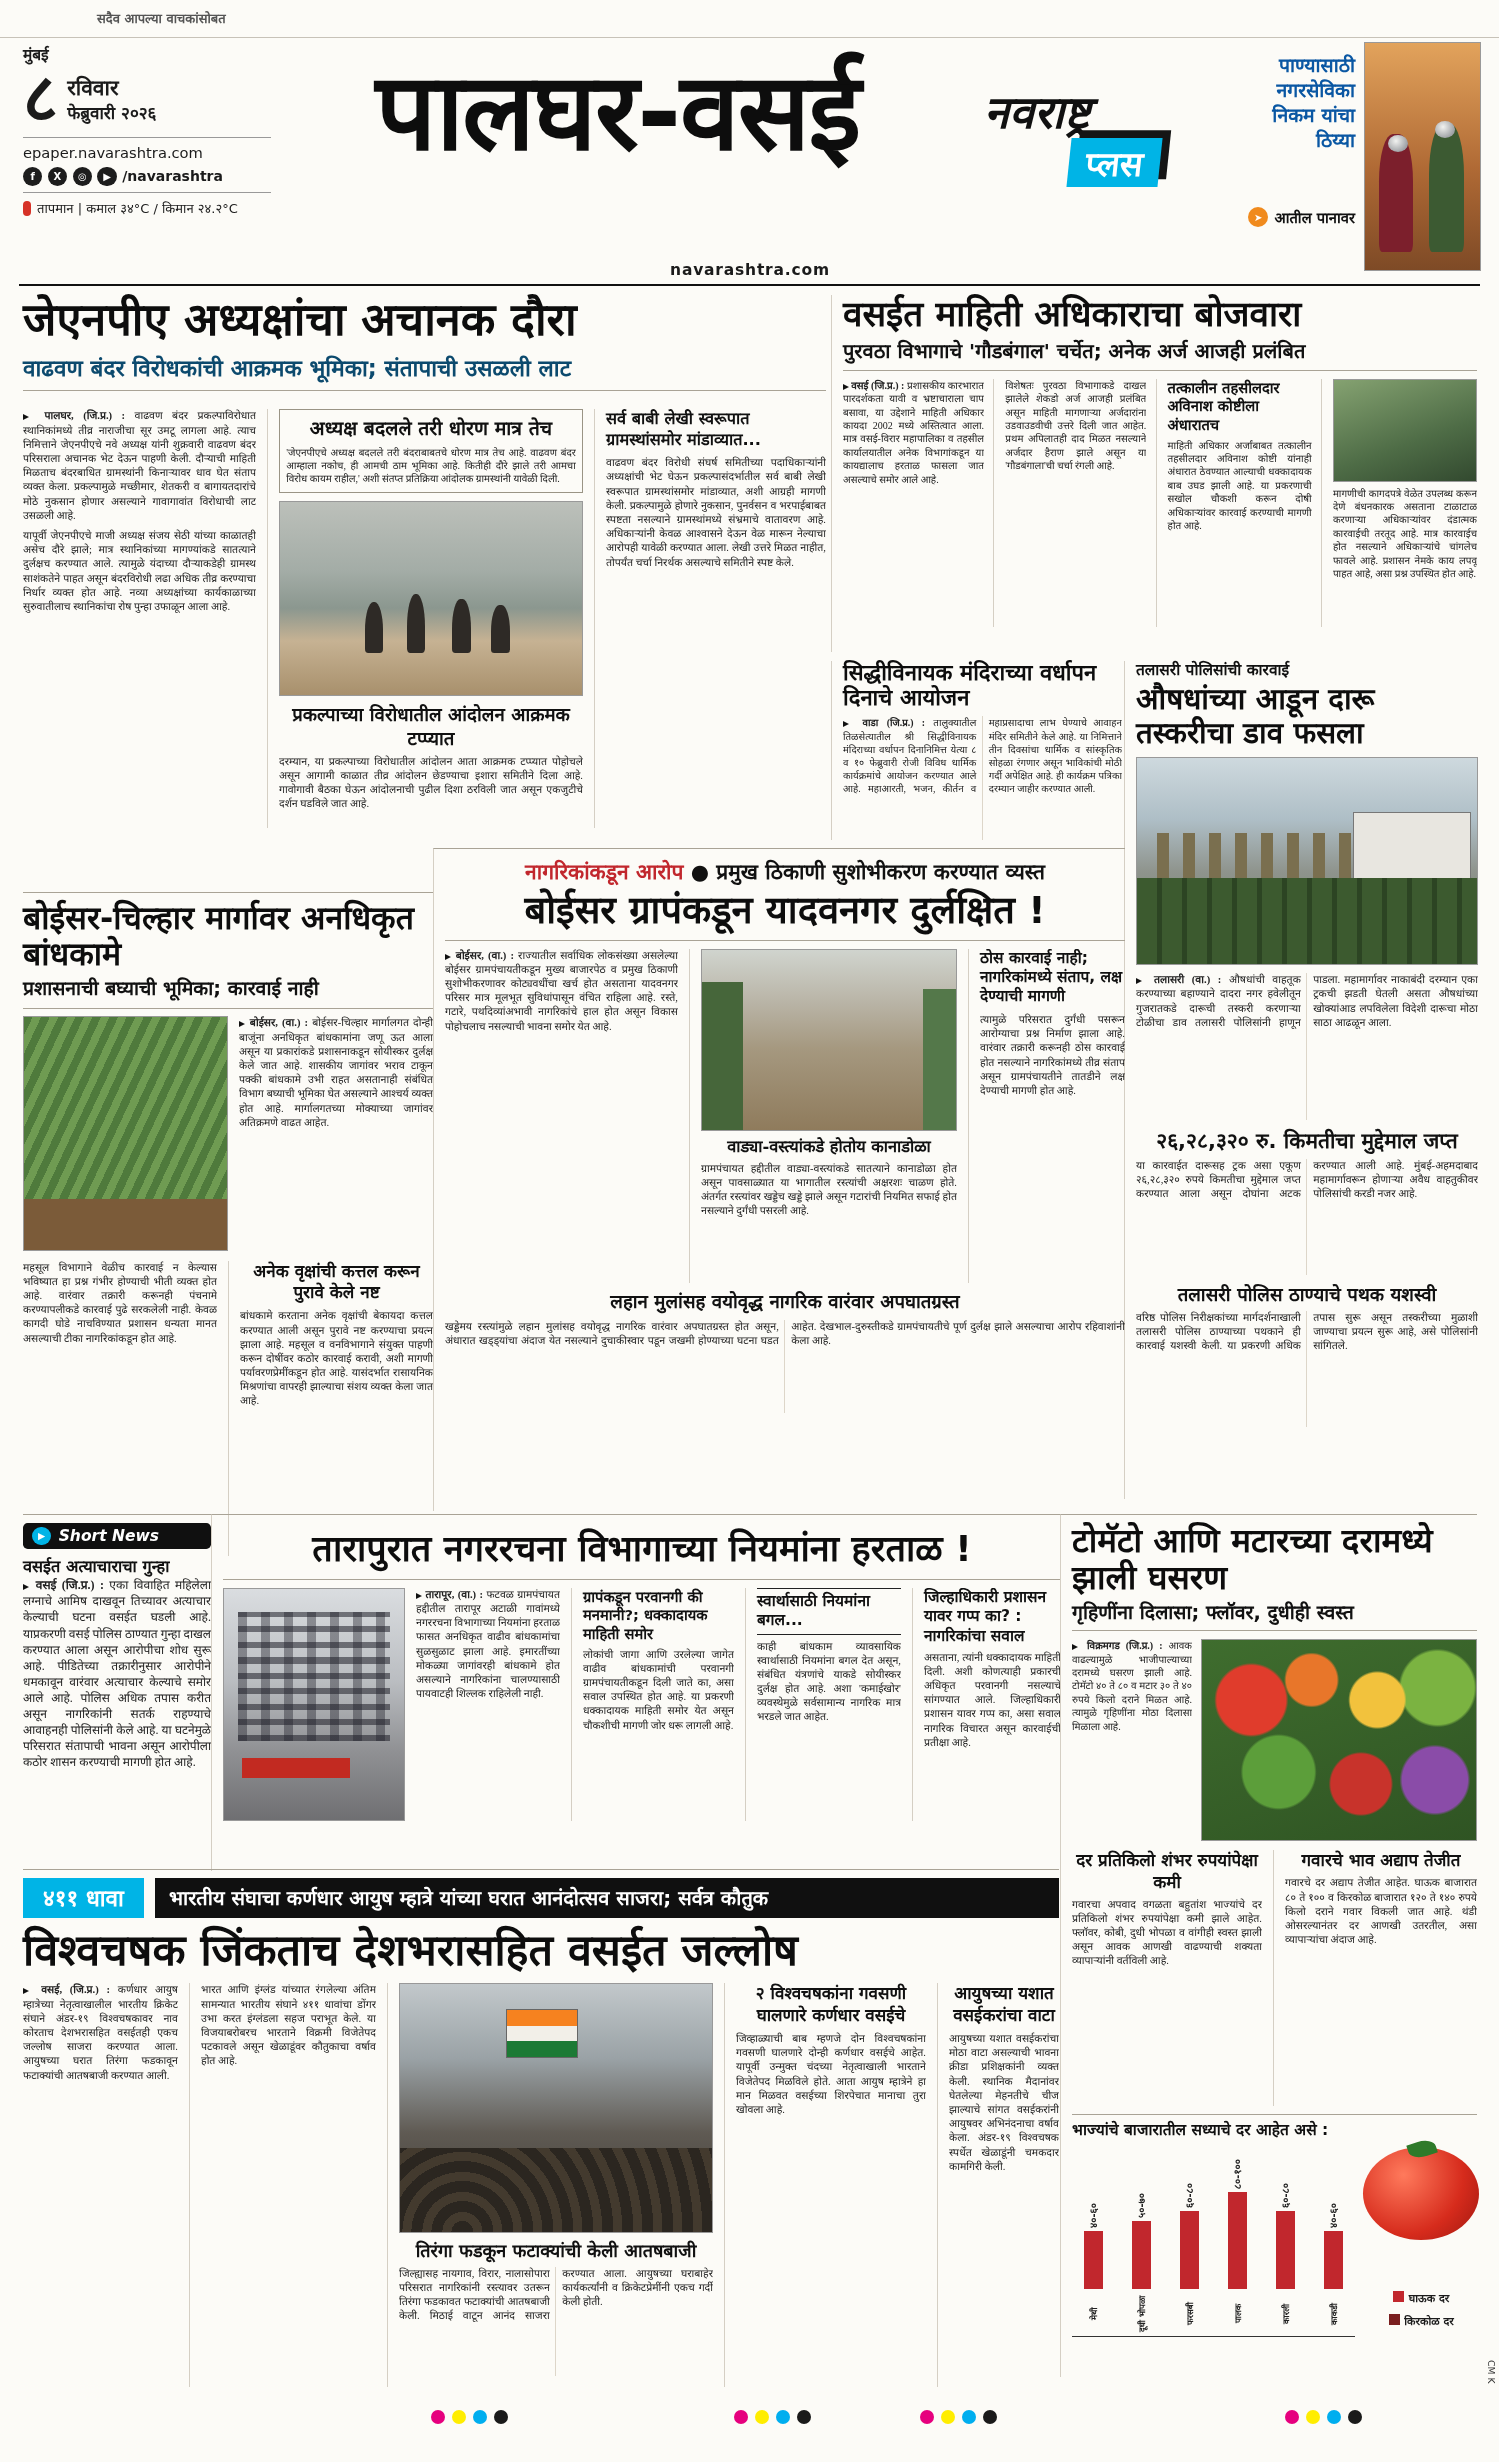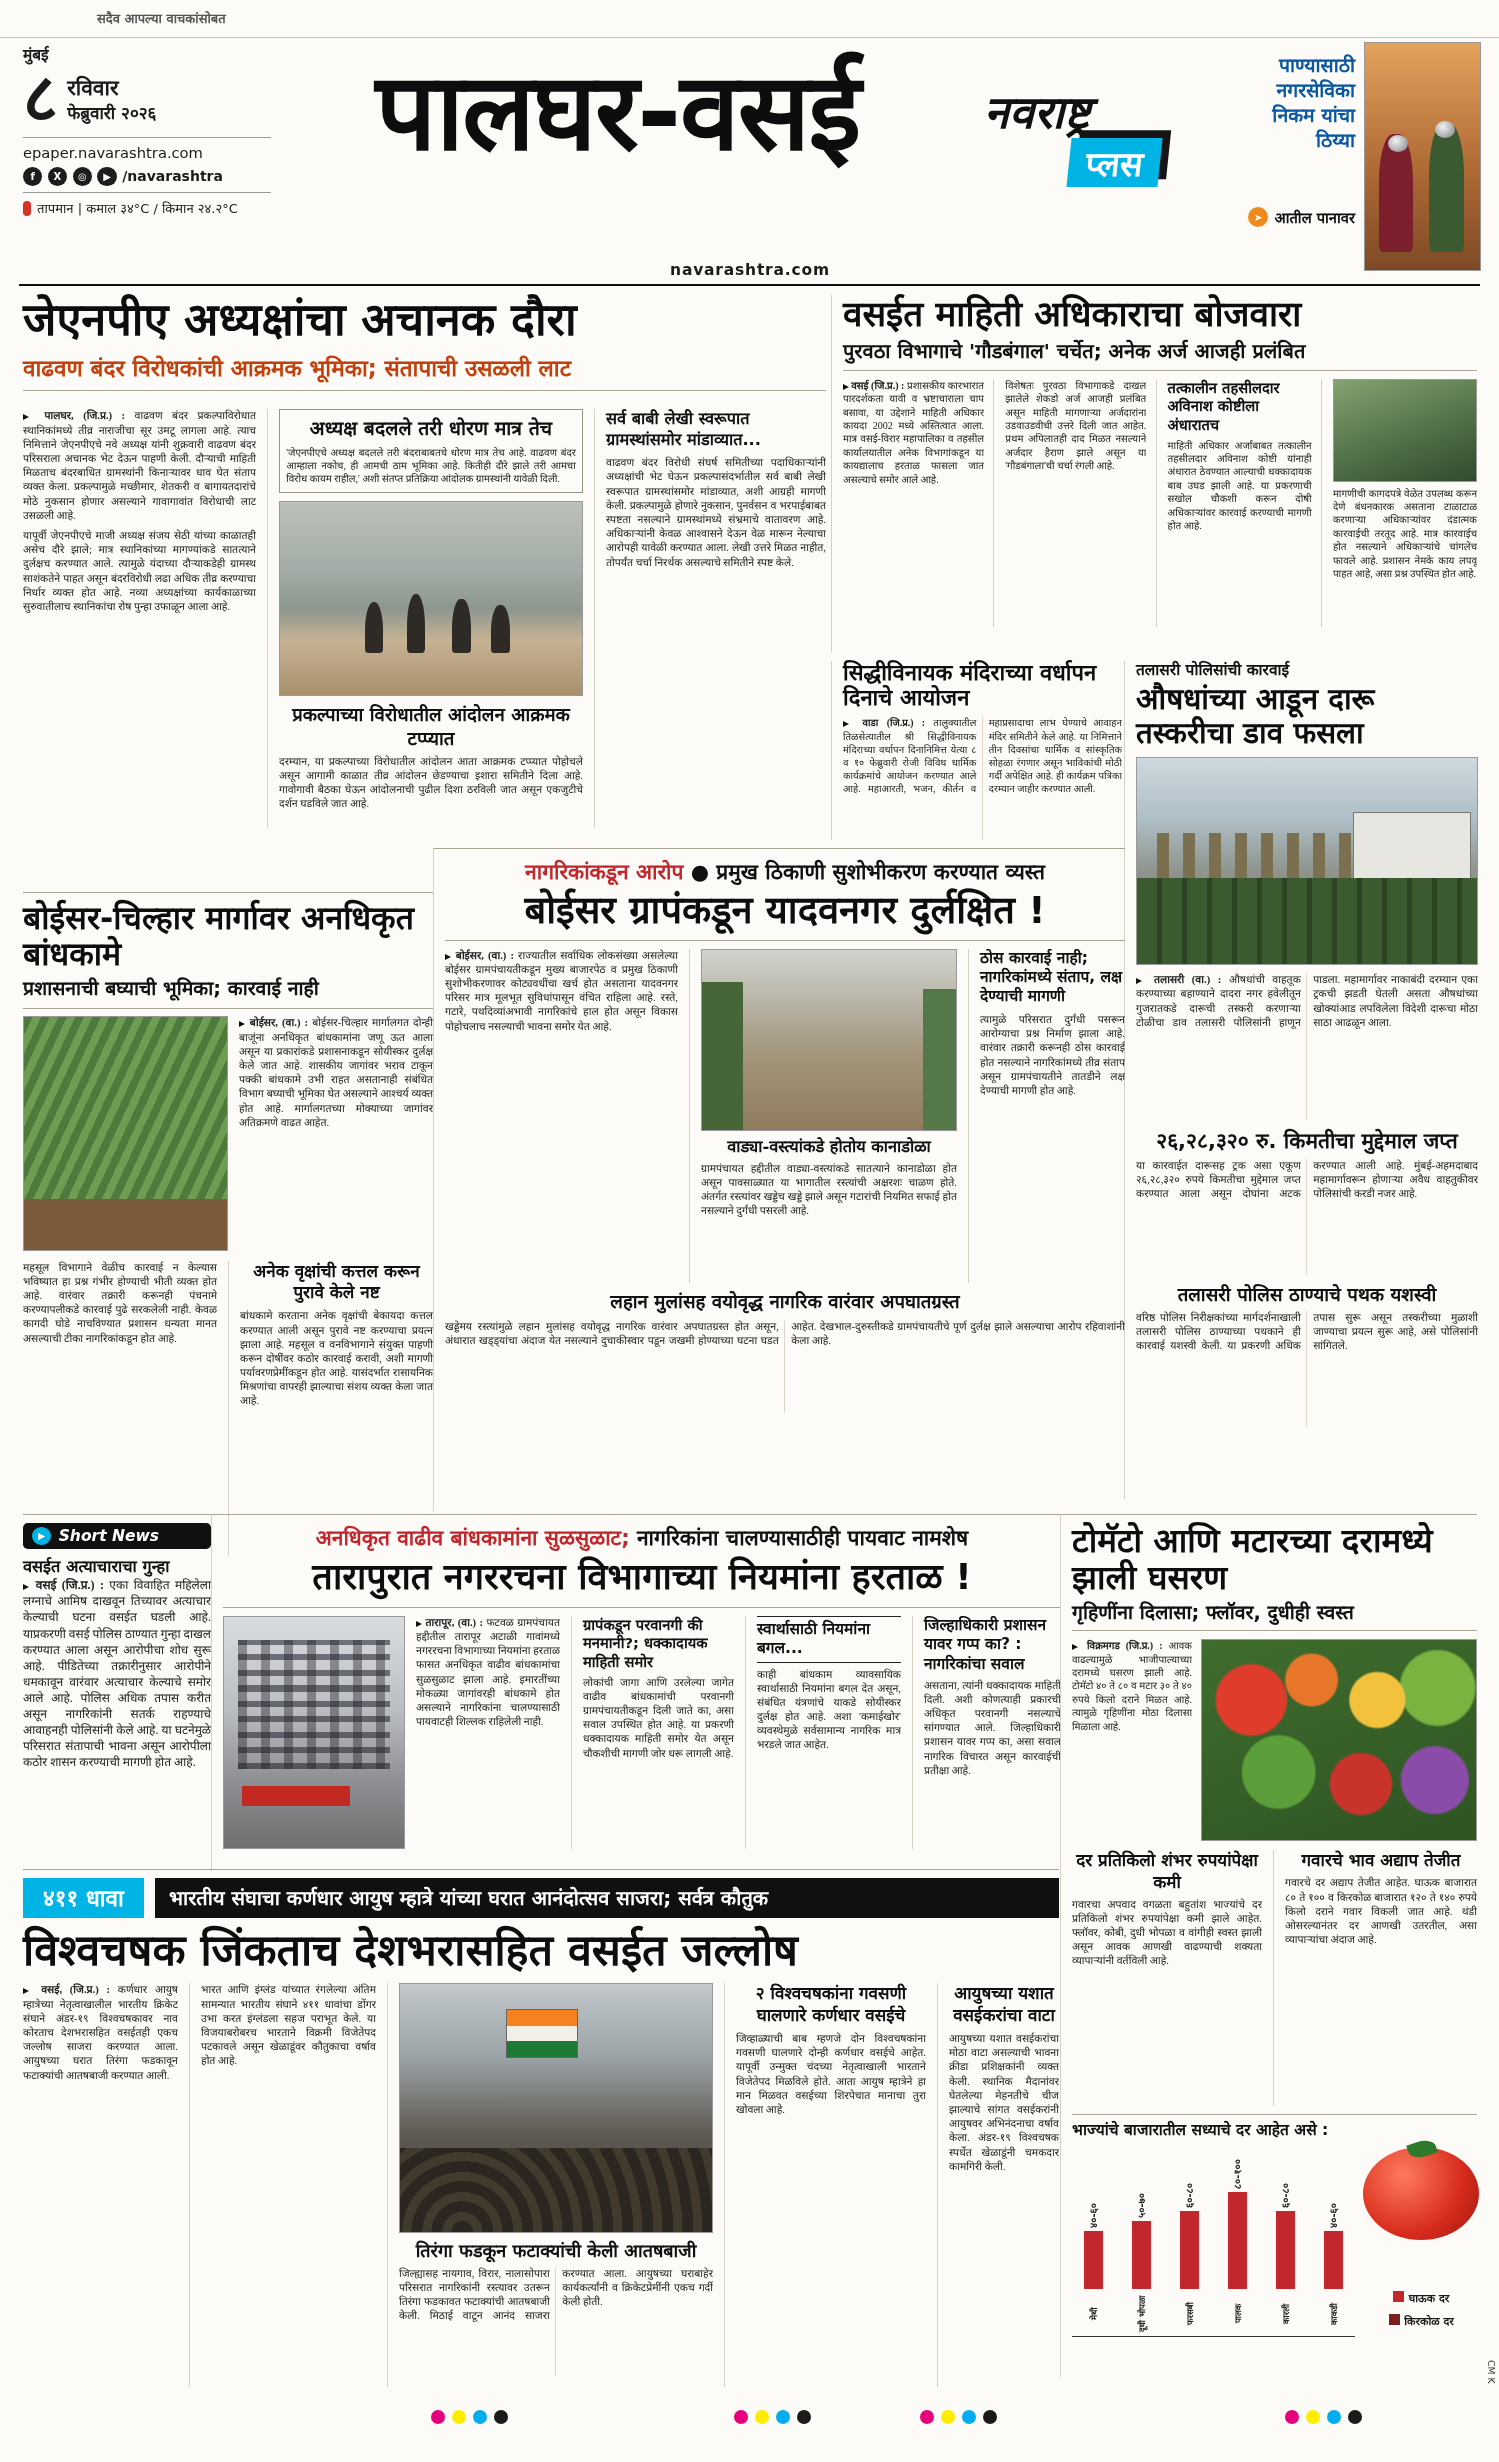--- a/index.html
+++ b/index.html
@@ -1,21 +1,21 @@
 <!DOCTYPE html>
 <html style="font-size:12.4px"><head>
 <meta charset="utf-8">
 <style>
   html,body{margin:0;padding:0;background:#dcdcd8;}
   .page{position:relative;width:1500px;height:2462px;background:#fcfbf7;margin:0 auto;overflow:hidden;
         font-family:"Liberation Serif","DejaVu Serif",serif;color:#1b1b1b;}
   .abs{position:absolute;}
   .sans{font-family:"DejaVu Sans","Liberation Sans",sans-serif;}
   .hl{font-family:"DejaVu Sans","Liberation Sans",sans-serif;font-weight:800;color:#0d0d0d;line-height:1.12;}
-  .subhead{font-family:"DejaVu Sans","Liberation Sans",sans-serif;font-weight:700;color:#c2410c;}
+  .subhead{font-family:"DejaVu Sans","Liberation Sans",sans-serif;font-weight:700;color:#0c4a6e;}
   .xhead{font-family:"DejaVu Sans","Liberation Sans",sans-serif;font-weight:700;color:#111;line-height:1.25;}
   .body{font-size:10.6px;line-height:1.34;text-align:justify;color:#222;}
   .body p{margin:0 0 6.2px 0;}
   .dl{font-weight:bold;}
   .dl::before{content:"▶ ";font-size:7.8px;color:#111;}
   .cols2{column-count:2;column-gap:12.4px;column-rule:0.8px solid #ddd6c9;}
   .vr{border-left:0.8px solid #d5cfc4;padding-left:11px;}
   .rule{background:#111;}
   .ph{position:relative;overflow:hidden;background:#bbb;border:0.8px solid #999;}
   .ph-lead{background:linear-gradient(180deg,#bcc0ba 0%,#a3aca6 36%,#8b978f 55%,#c6b293 72%,#a8906c 100%);}
@@ -264,24 +264,20 @@
       <div class="sn-play">▶</div>
       <div class="sans" style="font-size:15.5px;font-weight:800;font-style:italic;">Short News</div>
     </div>
     <div class="xhead" style="font-size:16.3px;margin-top:7.8px;">वसईत अत्याचाराचा गुन्हा</div>
     <div class="body clip" style="font-size:12px;margin-top:0;height:256px;">
       <p><span class="dl">वसई (जि.प्र.) :</span> <span>एका विवाहित महिलेला लग्नाचे आमिष दाखवून तिच्यावर अत्याचार केल्याची घटना वसईत घडली आहे. याप्रकरणी वसई पोलिस ठाण्यात गुन्हा दाखल करण्यात आला असून आरोपीचा शोध सुरू आहे. पीडितेच्या तक्रारीनुसार आरोपीने धमकावून वारंवार अत्याचार केल्याचे समोर आले आहे. पोलिस अधिक तपास करीत असून नागरिकांनी सतर्क राहण्याचे आवाहनही पोलिसांनी केले आहे. या घटनेमुळे परिसरात संतापाची भावना असून आरोपीला कठोर शासन करण्याची मागणी होत आहे.</span></p>
     </div>
   </div>
 
   <div class="abs vr" style="left:211px;top:1514px;width:838px;height:348px;border-top:0.8px solid #a9a396;padding-top:7.8px;">
-    <div class="sans" style="text-align:center;font-size:21px;font-weight:800;">
-      <span style="color:#c1272d;">अनधिकृत वाढीव बांधकामांना सुळसुळाट;</span>
-      <span style="color:#111;">नागरिकांना चालण्यासाठीही पायवाट नामशेष</span>
-    </div>
     <div class="hl" style="font-size:36px;text-align:center;margin-top:6px;border-bottom:0.8px solid #a9a396;padding-bottom:10px;">तारापुरात नगररचना विभागाच्या नियमांना हरताळ !</div>
     <div style="display:flex;gap:11px;margin-top:7.8px;height:233px;">
       <div class="ph ph-tarapur" style="width:180px;flex:none;">
         <div class="windows"></div>
         <div class="shopsign"></div>
       </div>
       <div class="body clip" style="width:144px;">
         <p><span class="dl">तारापूर, (वा.) :</span> <span>फटवळ ग्रामपंचायत हद्दीतील तारापूर अटाळी गावांमध्ये नगररचना विभागाच्या नियमांना हरताळ फासत अनधिकृत वाढीव बांधकामांचा सुळसुळाट झाला आहे. इमारतींच्या मोकळ्या जागांवरही बांधकामे होत असल्याने नागरिकांना चालण्यासाठी पायवाटही शिल्लक राहिलेली नाही.</span></p>
       </div>
       <div class="vr clip" style="width:151px;">

